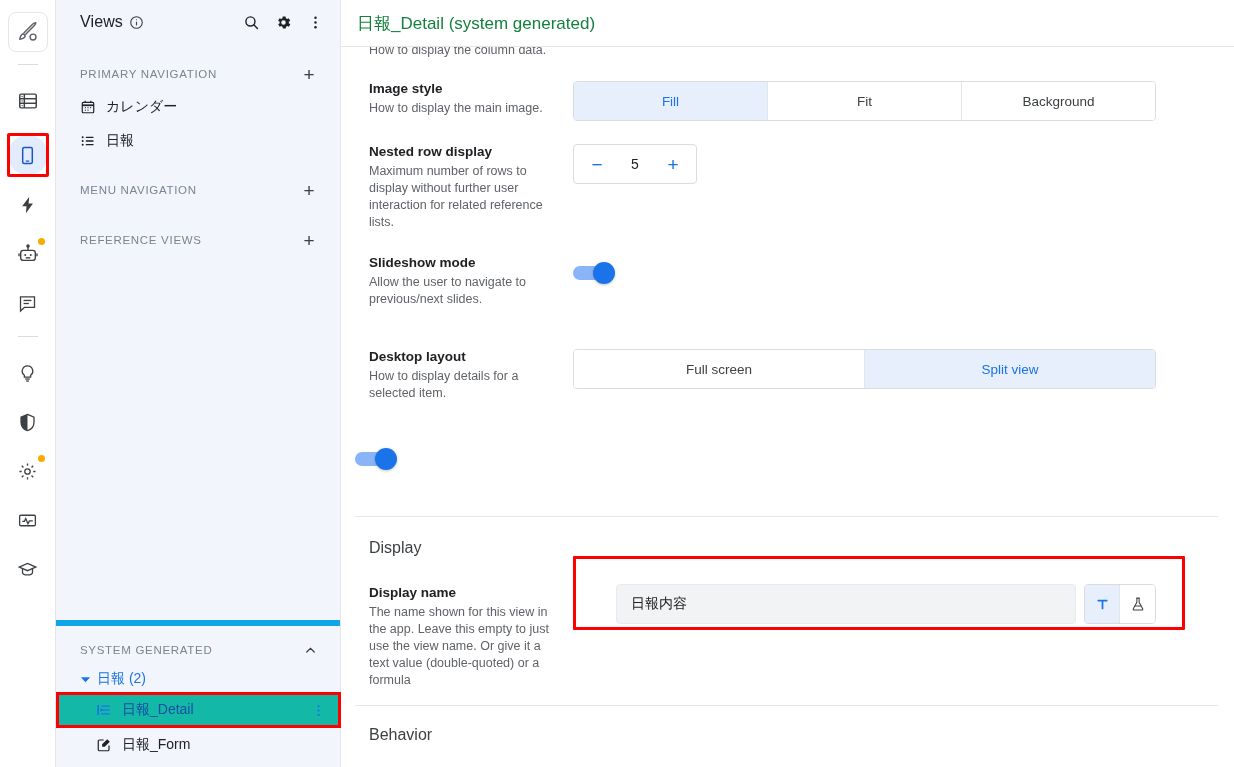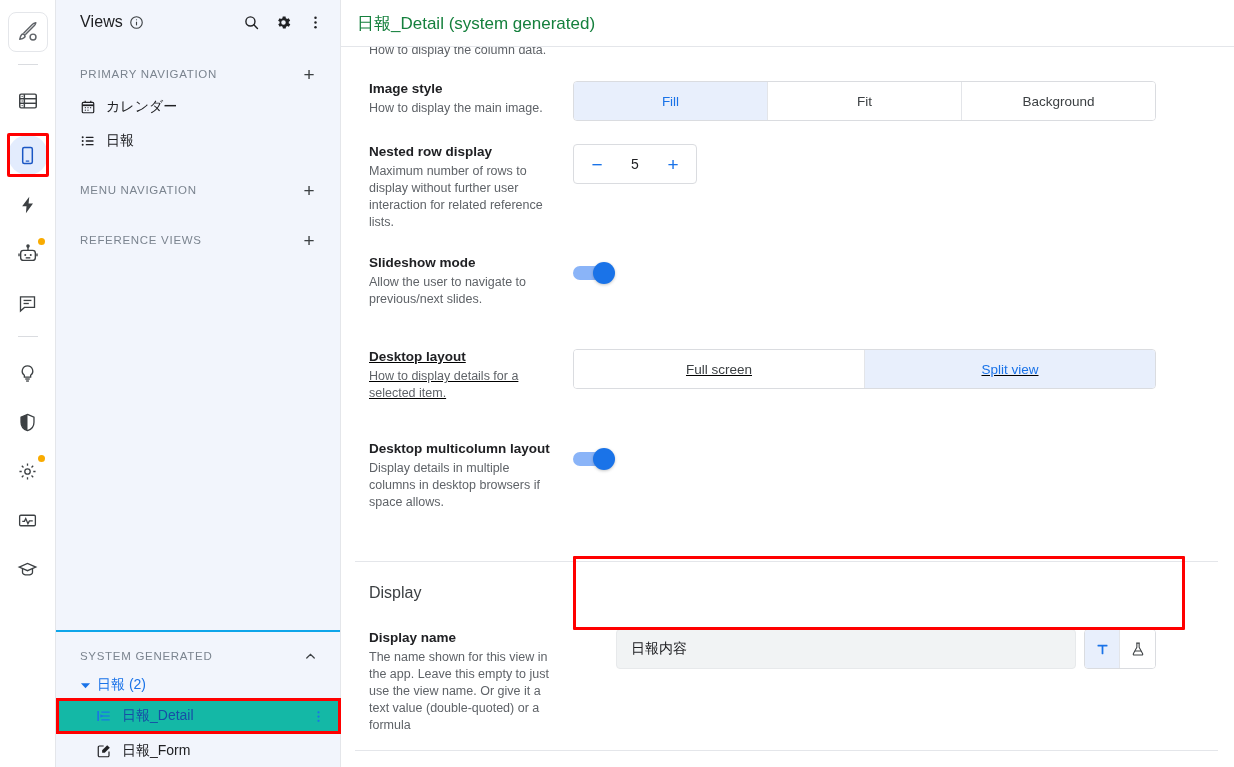--- a/index.html
+++ b/index.html
@@ -140,22 +140,23 @@
     gap: 10px;
   }
   .nav-item-icon { color: #202124; display: flex; align-items: center; }
   .nav-item-label {
     font-size: 14px;
     color: #202124;
   }
 
   
   .sysgen {
-    border-top: 2px solid #0ea5e9;
+    border-top: 6px solid #0ea5e9;
     padding-top: 10px;
+    padding-bottom: 6px;
     flex: 0 0 auto;
     position: relative;
   }
   .sysgen-header {
     display: flex;
     align-items: center;
     padding: 0 22px 0 24px;
     height: 28px;
   }
   .sysgen-label {
@@ -663,38 +664,34 @@
             <div class="row-title">Slideshow mode</div>
             <div class="row-desc">Allow the user to navigate to previous/next slides.</div>
           </div>
           <div class="row-control">
             <div class="toggle">
               <div class="knob"></div>
             </div>
           </div>
         </div>
 
-        <div class="row" style="padding-top:40px;text-decoration:underline;">
+        <div class="row" style="padding-top:40px;">
           <div class="row-label">
             <div class="row-title">Desktop layout</div>
             <div class="row-desc">How to display details for a selected item.</div>
           </div>
           <div class="row-control">
             <div class="seg" style="margin-top:1px;height:40px;max-width:583px;">
               <div class="seg-item">Full screen</div>
               <div class="seg-item sel">Split view</div>
             </div>
           </div>
         </div>
 
         <div class="row" style="padding-top:38px;">
-          <div class="row-label">
-            <div class="row-title">Desktop multicolumn layout</div>
-            <div class="row-desc">Display details in multiple columns in desktop browsers if space allows.</div>
-          </div>
           <div class="row-control">
             <div class="toggle">
               <div class="knob"></div>
             </div>
           </div>
         </div>
 
         <div style="height:50px;"></div>
         <div class="section-divider"></div>
 

